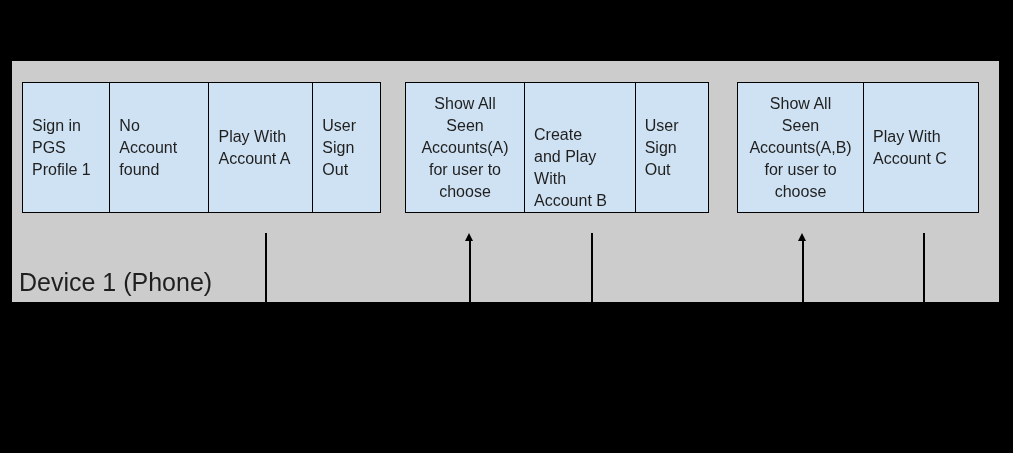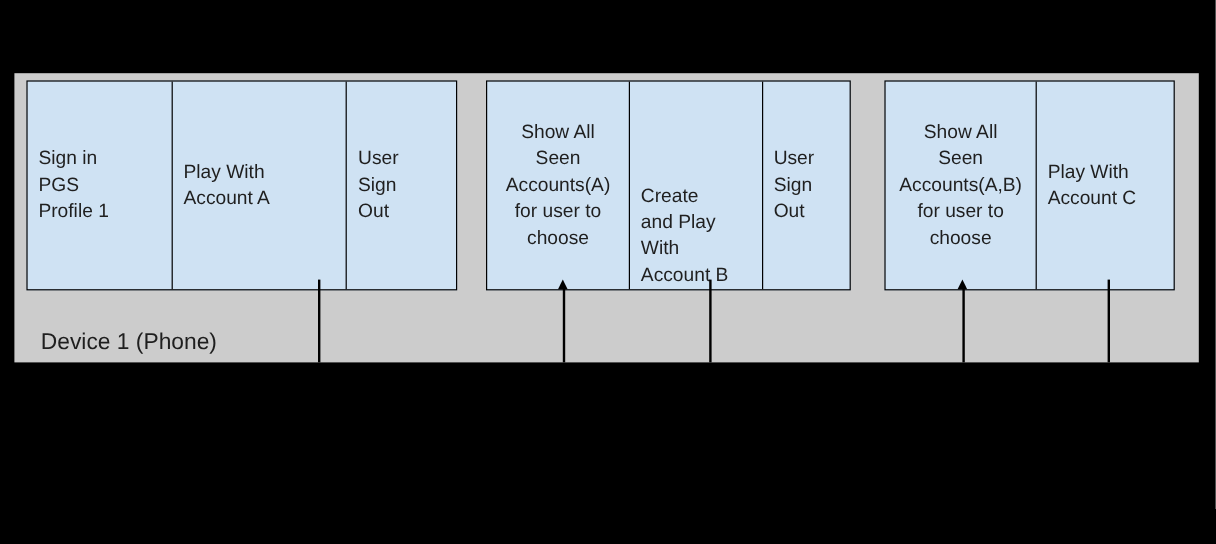--- a/index.html
+++ b/index.html
@@ -19,21 +19,21 @@
     overflow: hidden;
   }
   .lane {
     position: absolute;
     left: 12px; top: 61px;
     width: 987px; height: 241px;
     background: var(--lane-bg);
   }
   .group {
     position: absolute;
-    top: 6px; height: 175px;
+    top: 21px; height: 131px;
     display: flex;
     background: var(--box-fill);
     border: 1.6px solid var(--line);
   }
   .cell {
     display: flex;
     align-items: center;
     padding: 0 9px;
     min-width: 0;
   }
@@ -60,35 +60,40 @@
   .connector .head {
     position: absolute;
     top: 0; left: 50%; margin-left: -4.5px;
     width: 0; height: 0;
     border-left: 4.5px solid transparent;
     border-right: 4.5px solid transparent;
     border-bottom: 8px solid var(--line);
   }
   .device-label {
     position: absolute;
-    left: 22px; bottom: 5px;
-    font-size: 19px;
+    left: 7px; bottom: 5px;
+    font-size: 25px;
     color: var(--text);
   }
 </style>
 </head>
 <body>
 
 <div class="lane">
 
   <div class="group" style="left:10px; width:359px;">
     <div class="cell" style="flex:87 1 0;">
       <span class="lbl">Sign in
 PGS
 Profile 1</span>
+    </div>
+    <div class="cell" style="flex:102 1 0;">
+      <span class="lbl">No
+Account
+found</span>
     </div>
     <div class="cell" style="flex:108 1 0;">
       <span class="lbl">Play With
 Account A</span>
     </div>
     <div class="cell" style="flex:62 1 0;">
       <span class="lbl">User
 Sign
 Out</span>
     </div>

